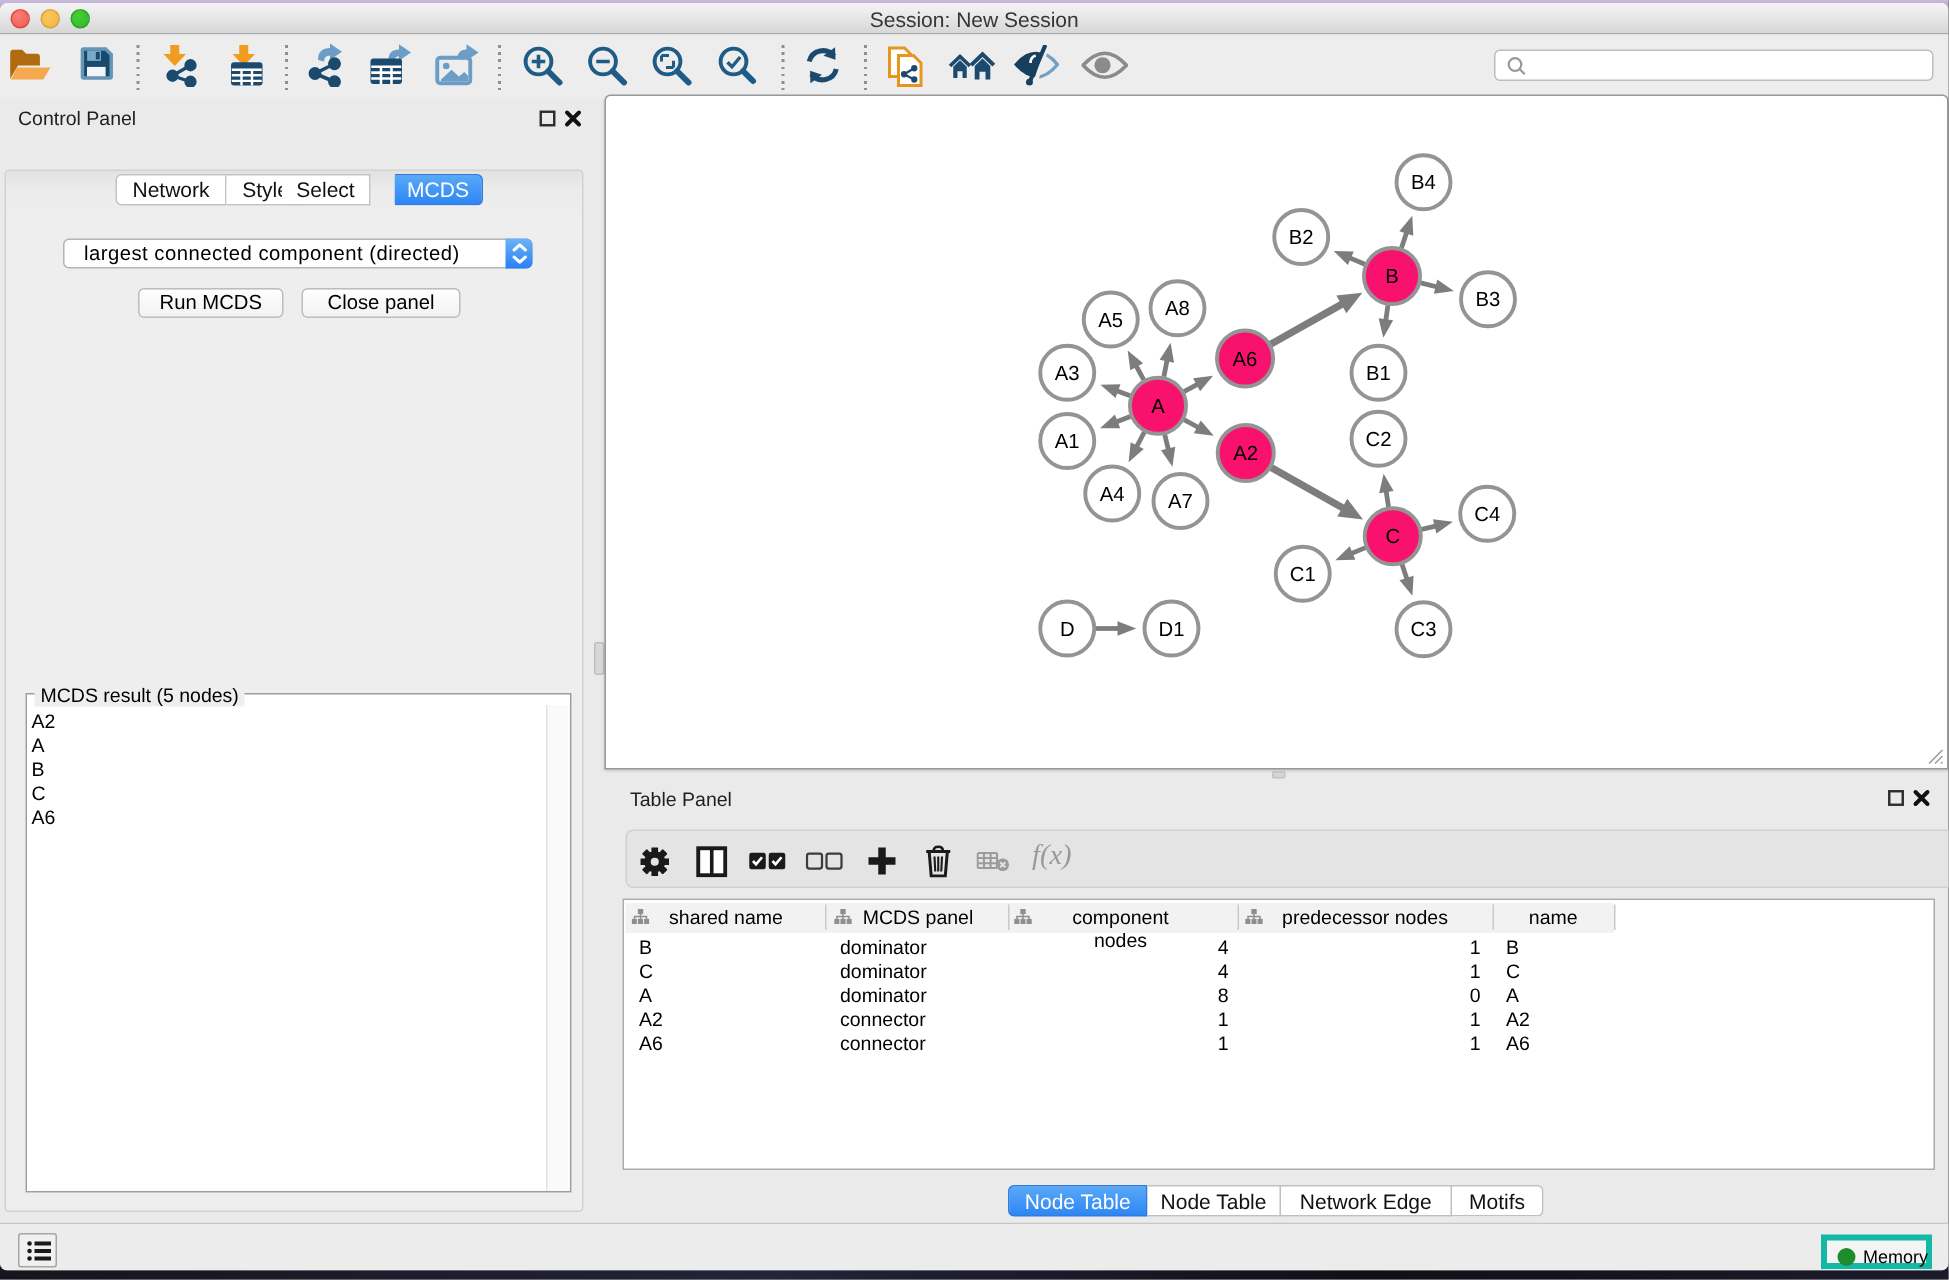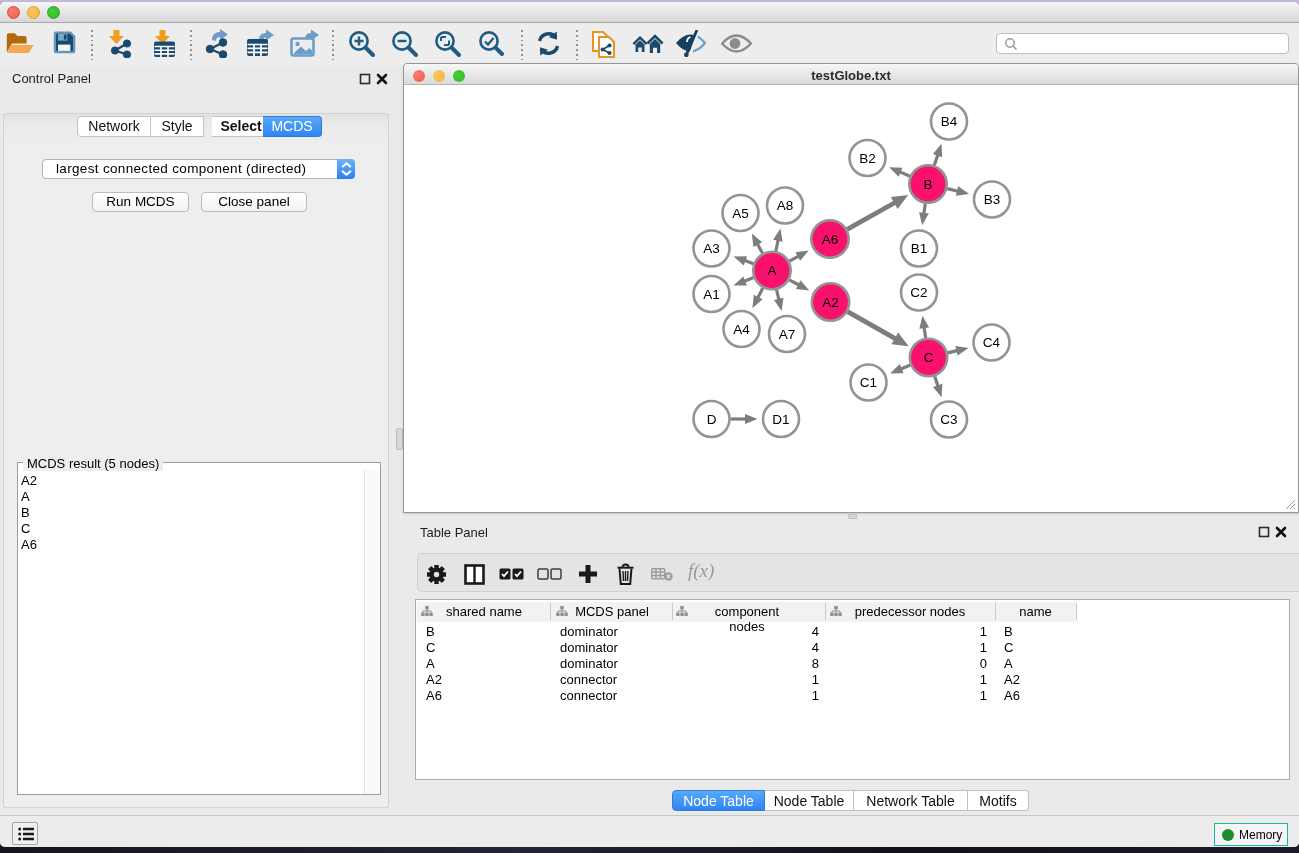--- a/index.html
+++ b/index.html
@@ -16,21 +16,21 @@
 
 #toolbar { left:0; top:21px; width:1299px; height:43px; background:#ededed; }
 .tbsep { top:7px; width:2px; height:30px; background:repeating-linear-gradient(180deg,#8f8f8f 0 1.8px,rgba(0,0,0,0) 1.8px 4.8px); }
 #searchbox { left:996px; top:10px; width:293px; height:21px; background:#fff; border:1px solid #bdbdbd; border-radius:4px; }
 
 #cp-title { left:12px; top:69px; font-size:13px; color:#1e1e1e; }
 #cp-pane { left:3px; top:111px; width:386px; height:695px; border:1px solid #d2d2d2; border-radius:3px; background:linear-gradient(#e2e2e2,#ebebeb 12px,#eeeeee 30px); }
 .tab { top:94px; height:21px; background:#fff; border:1px solid #c3c3c3; border-left:none; font-size:14px; color:#111; text-align:center; line-height:19px;margin-top:20px; }
 #tab-net { left:77px; width:74px; border-left:1px solid #c3c3c3; border-radius:4px 0 0 4px; }
 #tab-sty { left:151px; width:53px; }
-#tab-sel { left:212px; width:59px;font-weight:bold; }
+#tab-sel { left:188px; width:59px; }
 #tab-mcds { left:263px; width:59px; background:linear-gradient(#58a9f7,#2e86f4); color:#fff; border-color:#2e7ce0; border-radius:0 4px 4px 0; }
 #opt-label { left:0px; top:134px; width:393px; text-align:center; letter-spacing:0.4px; font-size:13.5px; color:#111; }
 #dropdown { left:42px; top:157px; width:313px; height:20px; background:#fff; border:1px solid #b4b4b4; border-radius:4px; letter-spacing:0.33px; font-size:13.5px; color:#000; line-height:18px; padding-left:13px; }
 #dd-btn { right:-1px; top:-1px; width:18px; height:20px; border-radius:0 4px 4px 0; background:linear-gradient(#6cb3f9,#2a7ff2); }
 .btn { top:190px; height:20px; background:linear-gradient(#ffffff,#f2f2f2); border:1px solid #bcbcbc; border-radius:4px; font-size:13.5px; color:#000; text-align:center; line-height:18px; }
 #btn-run { left:92px; width:97px; }
 #btn-close { left:201px; width:106px; }
 #mcds-box { left:17px; top:460px; width:364px; height:333px; background:#fff; border:1px solid #9d9d9d; }
 #mcds-legend { left:23px; top:454px; background:#eeeeee; padding:0 4px; font-size:13px; color:#000; }
 #mcds-list { left:21px; top:471px; font-size:13px; color:#000; line-height:16px; }
@@ -52,31 +52,32 @@
 .trow .num { width:100px; text-align:right; }
 .hicon { width:12px; height:11px; }
 
 .btab { top:788px; height:21px; background:#fff; border:1px solid #c0c0c0; border-left:none; font-size:14px; color:#111; text-align:center; line-height:20px; }
 #bt-node { left:672px; width:93px; border-left:1px solid #c0c0c0; border-radius:4px 0 0 4px; background:linear-gradient(#58a9f7,#2e86f4); color:#fff; border-color:#2e7ce0; }
 #bt-edge { left:765px; width:89px; }
 #bt-nett { left:854px; width:114px; }
 #bt-mot { left:968px; width:61px; border-radius:0 4px 4px 0; }
 
 #statusbar { left:0; top:813px; width:1299px; height:32px; border-top:1px solid #c6c6c6; background:#ececec; border-radius:0 0 5px 5px; }
-#memory { left:1214px; top:821px; width:74px; height:23px; background:#f4f4f4; border:1px solid #14b8a6; font-size:12px; color:#000; }
+#memory { left:1214px; top:821px; width:74px; height:23px; background:#f4f4f4; border:4px solid #14b8a6; font-size:12px; color:#000; }
 #listbtn { left:12px; top:820px; width:26px; height:23px; background:#f0f0f0; border:1px solid #a5a5a5; border-radius:2px; }
 </style>
 </head>
 <body>
 <div id="wallTop" class="abs"></div>
 <div id="app" class="abs">
   <div id="titlebar" class="abs">
     <div class="tl abs" style="left:7px;background:radial-gradient(circle at 35% 35%,#fb7d76,#ee5a52);border:0.5px solid #d94c42;"></div>
     <div class="tl abs" style="left:27px;background:radial-gradient(circle at 35% 35%,#fcc65c,#f3b445);border:0.5px solid #dba13c;"></div>
     <div class="tl abs" style="left:47px;background:radial-gradient(circle at 35% 35%,#48cd34,#2fba27);border:0.5px solid #2aa32a;"></div>
+    <div id="title-text" class="abs">Session: New Session</div>
   </div>
   <div id="toolbar" class="abs">
     <svg class="abs" style="left:6px;top:9px" width="28" height="22" viewBox="0 0 28 22">
       <path d="M0.8 20.5 L0.8 3.2 Q0.8 1.2 2.8 1.2 L8.8 1.2 L11.4 3.9 L18.6 3.9 Q20.6 3.9 20.6 5.9 L20.6 11.6 L6 11.6 Z" fill="#b26a10"></path>
       <path d="M5.2 13 L27.6 13 L22.9 21 L1.2 21 Z" fill="#f5a94e"></path>
     </svg>
     <svg class="abs" style="left:52px;top:7px" width="25" height="25" viewBox="0 0 25 25">
       <path d="M3.8 1.5 H18.9 L23.3 5.9 V21.2 Q23.3 23.2 21.3 23.2 H3.8 Q1.8 23.2 1.8 21.2 V3.5 Q1.8 1.5 3.8 1.5 Z" fill="#6795b5"></path>
       <path d="M4.1 3.8 H17.9 L21 6.9 V20.9 H4.1 Z" fill="#174a6f"></path>
       <rect x="6.1" y="3.8" width="9.2" height="6.8" fill="#7ba9c8"></rect>
@@ -227,26 +228,20 @@
     </div>
   </div>
   <div id="btn-run" class="btn abs">Run MCDS</div>
   <div id="btn-close" class="btn abs">Close panel</div>
   <div id="mcds-box" class="abs"></div>
   <div id="mcds-scroll" class="abs"></div>
   <div id="mcds-legend" class="abs">MCDS result (5 nodes)</div>
   <div id="mcds-list" class="abs">A2<br>A<br>B<br>C<br>A6</div>
   <div class="abs" style="left:396px;top:426px;width:7px;height:22px;background:#d8d8d8;border:1px solid #bdbdbd;border-radius:2px"></div>
   <div id="netwin" class="abs">
-    <div id="net-titlebar" class="abs">
-      <div class="tls abs" style="left:9px;background:radial-gradient(circle at 35% 35%,#fb7d76,#ee5a52);"></div>
-      <div class="tls abs" style="left:29px;background:radial-gradient(circle at 35% 35%,#fcc65c,#f3b445);"></div>
-      <div class="tls abs" style="left:49px;background:radial-gradient(circle at 35% 35%,#48cd34,#2fba27);"></div>
-      <div id="net-title" class="abs">testGlobe.txt</div>
-    </div>
     <svg class="abs" style="left:0;top:0" width="894" height="448" viewBox="0 0 894 448">
 <g stroke="#7d7d7d" fill="#7d7d7d">
 <line x1="349.6" y1="213.6" x2="339.2" y2="217.7" stroke-width="3.2"></line>
 <polygon points="329.4,221.5 339.3,212.4 342.8,221.5" stroke="none"></polygon>
 <line x1="349.5" y1="199.8" x2="339.5" y2="196.1" stroke-width="3.2"></line>
 <polygon points="329.6,192.5 343.0,192.2 339.7,201.4" stroke="none"></polygon>
 <line x1="358.9" y1="224.0" x2="353.2" y2="234.9" stroke-width="3.2"></line>
 <polygon points="348.4,244.2 349.8,230.8 358.5,235.3" stroke="none"></polygon>
 <line x1="358.5" y1="189.2" x2="352.8" y2="178.8" stroke-width="3.2"></line>
 <polygon points="347.8,169.6 358.1,178.2 349.5,182.9" stroke="none"></polygon>
@@ -438,21 +433,21 @@
     <div class="trow abs" style="top:87px">
         <span style="left:10px">A6</span>
         <span style="left:144px">connector</span>
         <span class="num" style="left:303px">1</span>
         <span class="num" style="left:471px">1</span>
         <span style="left:588px">A6</span>
       </div>
   </div>
   <div id="bt-node" class="btab abs">Node Table</div>
   <div id="bt-edge" class="btab abs">Node Table</div>
-  <div id="bt-nett" class="btab abs">Network Table</div>
+  <div id="bt-nett" class="btab abs">Network Edge</div>
   <div id="bt-mot" class="btab abs">Motifs</div>
   <svg width="0" height="0" style="position:absolute">
       <defs>
     <g id="hier" fill="#8f8f8f">
       <rect x="4.2" y="0" width="3.6" height="3.4"></rect>
       <rect x="0.2" y="6.6" width="3.4" height="3.4"></rect>
       <rect x="4.3" y="6.6" width="3.4" height="3.4"></rect>
       <rect x="8.4" y="6.6" width="3.4" height="3.4"></rect>
       <path d="M6 3.4 V5 M2 6.6 V5 H10 V6.6 M6 5 V6.6" stroke="#8f8f8f" stroke-width="1" fill="none"></path>
     </g>

